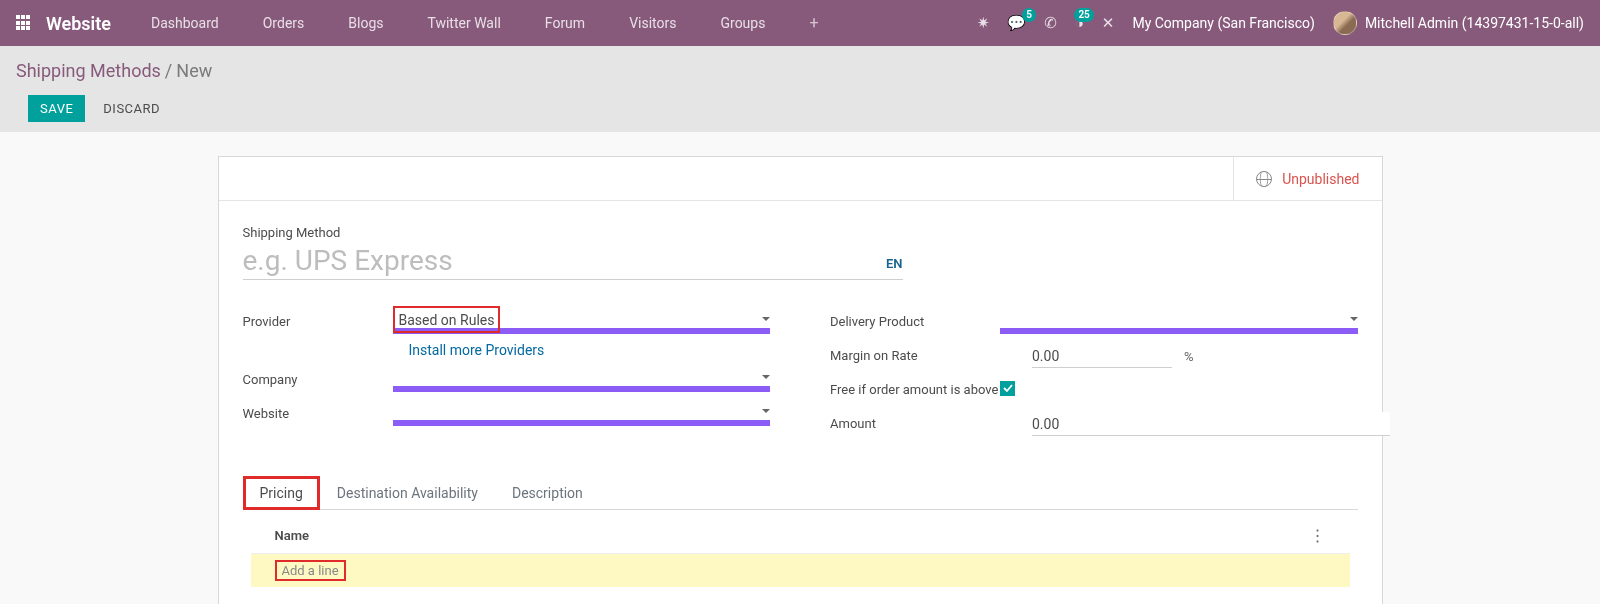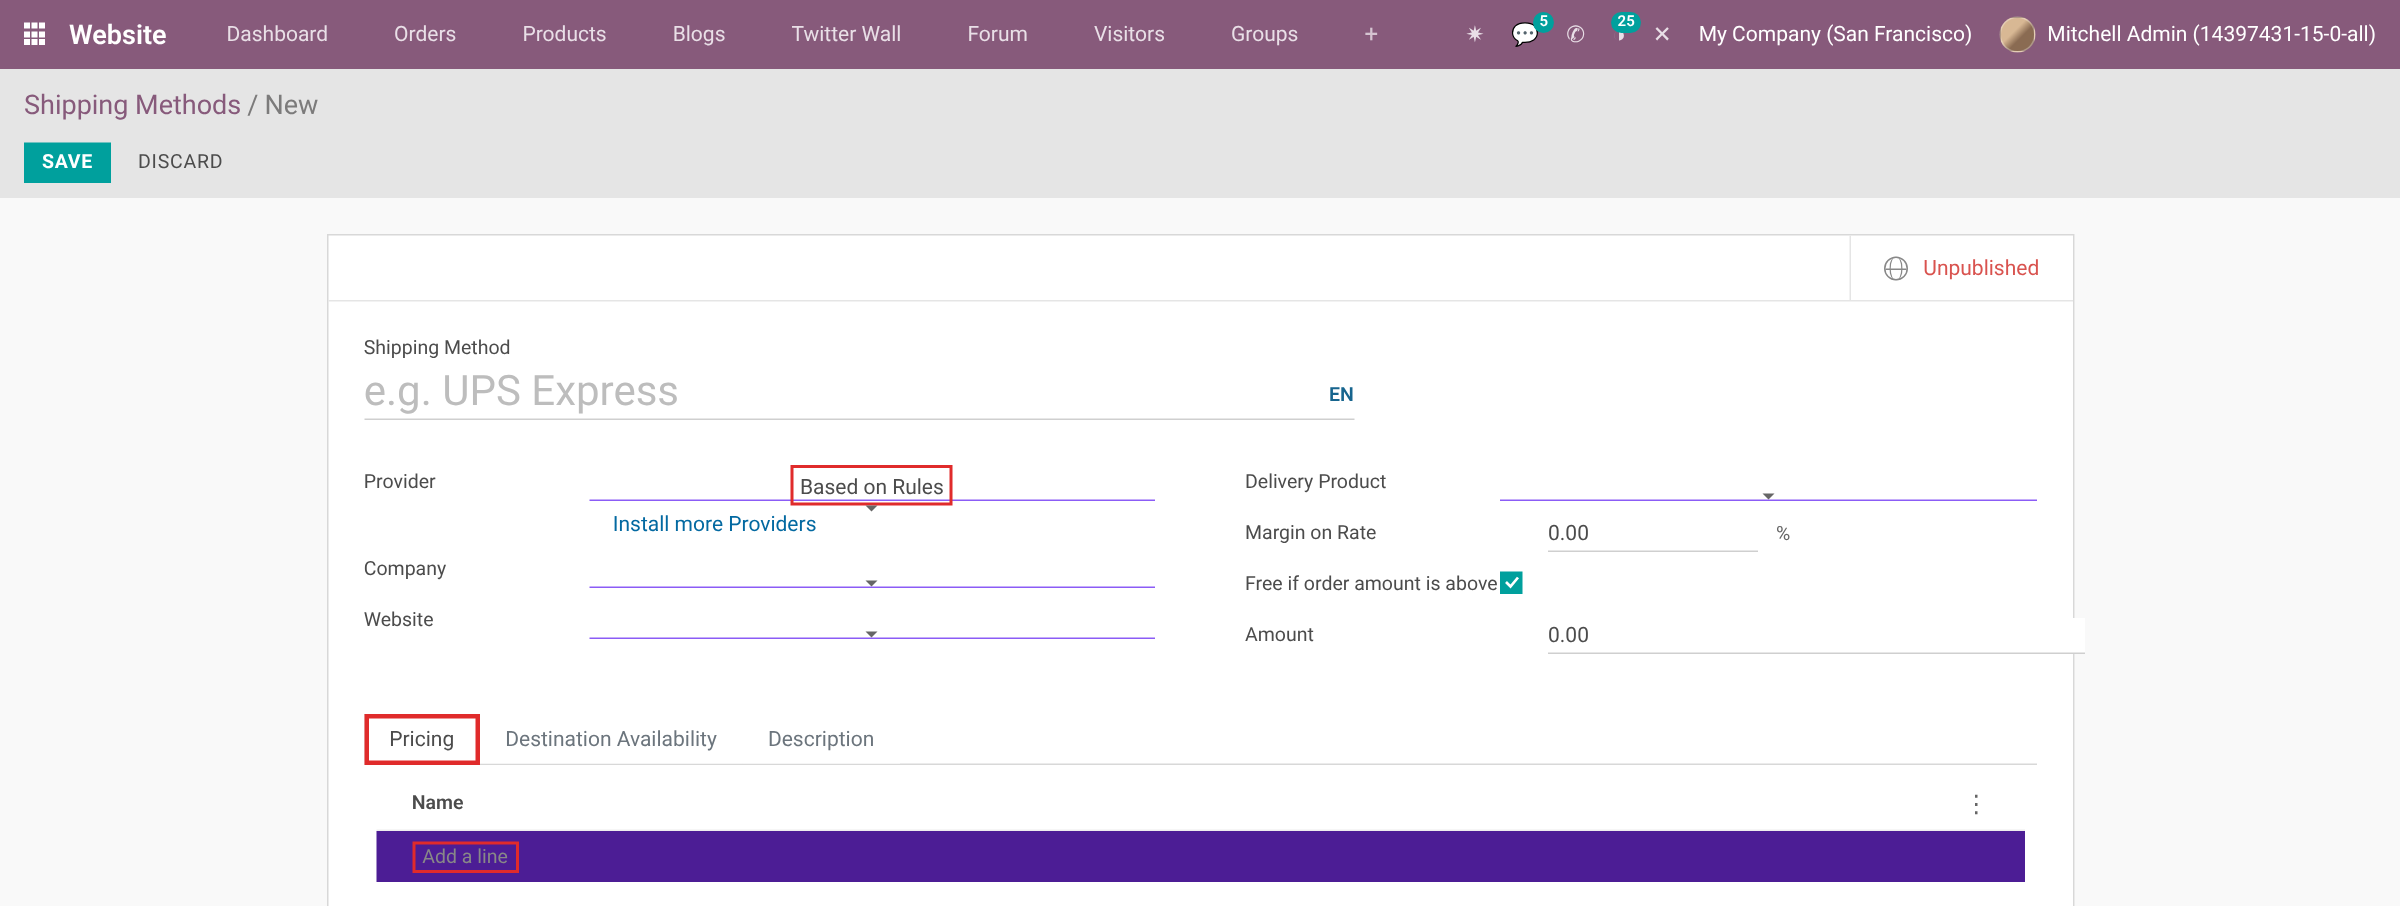--- a/index.html
+++ b/index.html
@@ -21,21 +21,21 @@
 .user-block { display:flex; align-items:center; gap:8px; cursor:pointer; }
 .avatar { width:24px; height:24px; border-radius:50%; background:linear-gradient(135deg,#d8b894 40%,#8a6b52 60%); border:1px solid rgba(255,255,255,.3); }
 .user-name { font-size:14px; }
 
 
 .control { padding:14px 16px 10px; background:#e5e5e5; }
 .breadcrumb { font-size:18px; color:#7c7b7b; margin-bottom:14px; }
 .breadcrumb a { color:#875a7b; text-decoration:none; }
 .breadcrumb .sep { color:#7c7b7b; margin:0 4px; }
 .actions { display:flex; align-items:center; gap:18px; }
-.btn-primary { background:#00a09d; color:#fff; border:none; padding:6px 12px; font-size:13px; font-weight:700; letter-spacing:.5px; cursor:pointer; }
+.btn-primary { background:#00a09d; color:#fff; border:none; padding:6px 12px; font-size:13px; font-weight:400; letter-spacing:.5px; cursor:pointer;margin-left:12px; }
 .btn-link { background:none; border:none; color:#4c4c4c; font-size:13px; letter-spacing:.5px; cursor:pointer; }
 
 
 .sheet-wrap { display:flex; justify-content:center; padding:24px 0; }
 .sheet { width:1165px; background:#fff; border:1px solid #d8d8d8; }
 .sheet-header { height:44px; border-bottom:1px solid #e5e5e5; display:flex; justify-content:flex-end; align-items:center; }
 .publish-box { border-left:1px solid #e5e5e5; height:100%; display:flex; align-items:center; gap:10px; padding:0 22px; cursor:pointer; }
 .globe { width:16px; height:16px; border:1.5px solid #888; border-radius:50%; position:relative; }
 .globe::before { content:""; position:absolute; left:50%; top:-1px; bottom:-1px; width:7px; transform:translateX(-50%); border:1.5px solid #888; border-radius:50%; border-top:none; border-bottom:none; }
 .globe::after { content:""; position:absolute; top:50%; left:0; right:0; height:1.5px; background:#888; }
@@ -46,42 +46,42 @@
 .title-row { display:flex; align-items:flex-end; gap:14px; border-bottom:1px solid #cfcfcf; padding-bottom:2px; width:660px; margin-bottom:30px; }
 .title-input { border:none; outline:none; font-size:28px; color:#333; width:100%; }
 .title-input::placeholder { color:#bdbdbd; }
 .lang-btn { background:none; border:none; color:#17658e; font-size:13px; font-weight:600; cursor:pointer; padding-bottom:6px; }
 
 .cols { display:flex; gap:60px; }
 .col { flex:1; }
 .form-row { display:flex; align-items:flex-start; margin-bottom:6px; min-height:28px; }
 .form-row .lbl { width:150px; font-size:13px; color:#4c4c4c; padding-top:4px; }
 .form-row .ctrl { flex:1; position:relative; }
-.select-line { border-bottom:1px solid #8b5cf6; height:24px; display:flex; align-items:center; justify-content:space-between; cursor:pointer;flex-direction:column; }
+.select-line { border-bottom:6px solid #8b5cf6; height:24px; display:flex; align-items:center; justify-content:space-between; cursor:pointer; }
 .select-line .val { font-size:14px; color:#4c4c4c; }
 .caret { width:0; height:0; border-left:4px solid transparent; border-right:4px solid transparent; border-top:4px solid #666; }
 .highlight-red { border:2px solid #e02b2b; padding:2px 4px; display:inline-block; }
 .install-link { color:#0369a1; font-size:14px; cursor:pointer; padding:8px 0 4px 16px; display:inline-block; }
 .text-input { border:none; border-bottom:1px solid #cfcfcf; outline:none; font-size:14px; color:#4c4c4c; width:140px; height:24px;margin-left:32px; }
 .suffix { font-size:13px; color:#666; margin-left:8px; }
 .checkbox { width:15px; height:15px; background:#00a09d; display:inline-flex; align-items:center; justify-content:center; cursor:pointer; }
 .checkbox svg { width:10px; height:10px; }
 
 
 .tabs { display:flex; border-bottom:1px solid #d8d8d8; margin-top:30px; }
 .tab { padding:8px 16px; font-size:14px; color:#6c757d; border:1px solid transparent; border-bottom:none; cursor:pointer; background:#fff; }
 .tab.active { color:#4c4c4c; border-color:#d8d8d8; border-bottom:1px solid #fff; margin-bottom:-1px; }
 .tab.hl { outline:3px solid #e02b2b; outline-offset:-3px; }
 
 
 .list-area { padding:16px 8px; }
 .list-head { display:flex; justify-content:space-between; align-items:center; padding:0 24px 8px; border-bottom:1px solid #eee; }
 .list-head .name { font-size:13px; font-weight:600; color:#4c4c4c; }
 .kebab { cursor:pointer; color:#666; font-size:16px; }
-.list-row { padding:6px 24px; background:#4c1d95; }
+.list-row { padding:6px 24px; background:#fef9c3; }
 .add-line { font-size:13px; color:#888; cursor:pointer; }
 .add-line.hl { border:2px solid #e02b2b; padding:1px 5px; display:inline-block; }
 </style>
 </head>
 <body>
 
 <div class="topbar">
   <div class="apps-icon">
     <span></span>
       <span></span>
@@ -90,21 +90,20 @@
       <span></span>
       <span></span>
       <span></span>
       <span></span>
       <span></span>
   </div>
   <div class="brand">Website</div>
   <div class="nav-items">
     <div class="nav-item">Dashboard</div>
     <div class="nav-item">Orders</div>
-    <div class="nav-item">Products</div>
     <div class="nav-item">Blogs</div>
     <div class="nav-item">Twitter Wall</div>
     <div class="nav-item">Forum</div>
     <div class="nav-item">Visitors</div>
     <div class="nav-item">Groups</div>
     <div class="nav-item add">+</div>
   </div>
   <div class="nav-spacer"></div>
   <div class="tray">
     <div class="tray-icon">✷</div>

